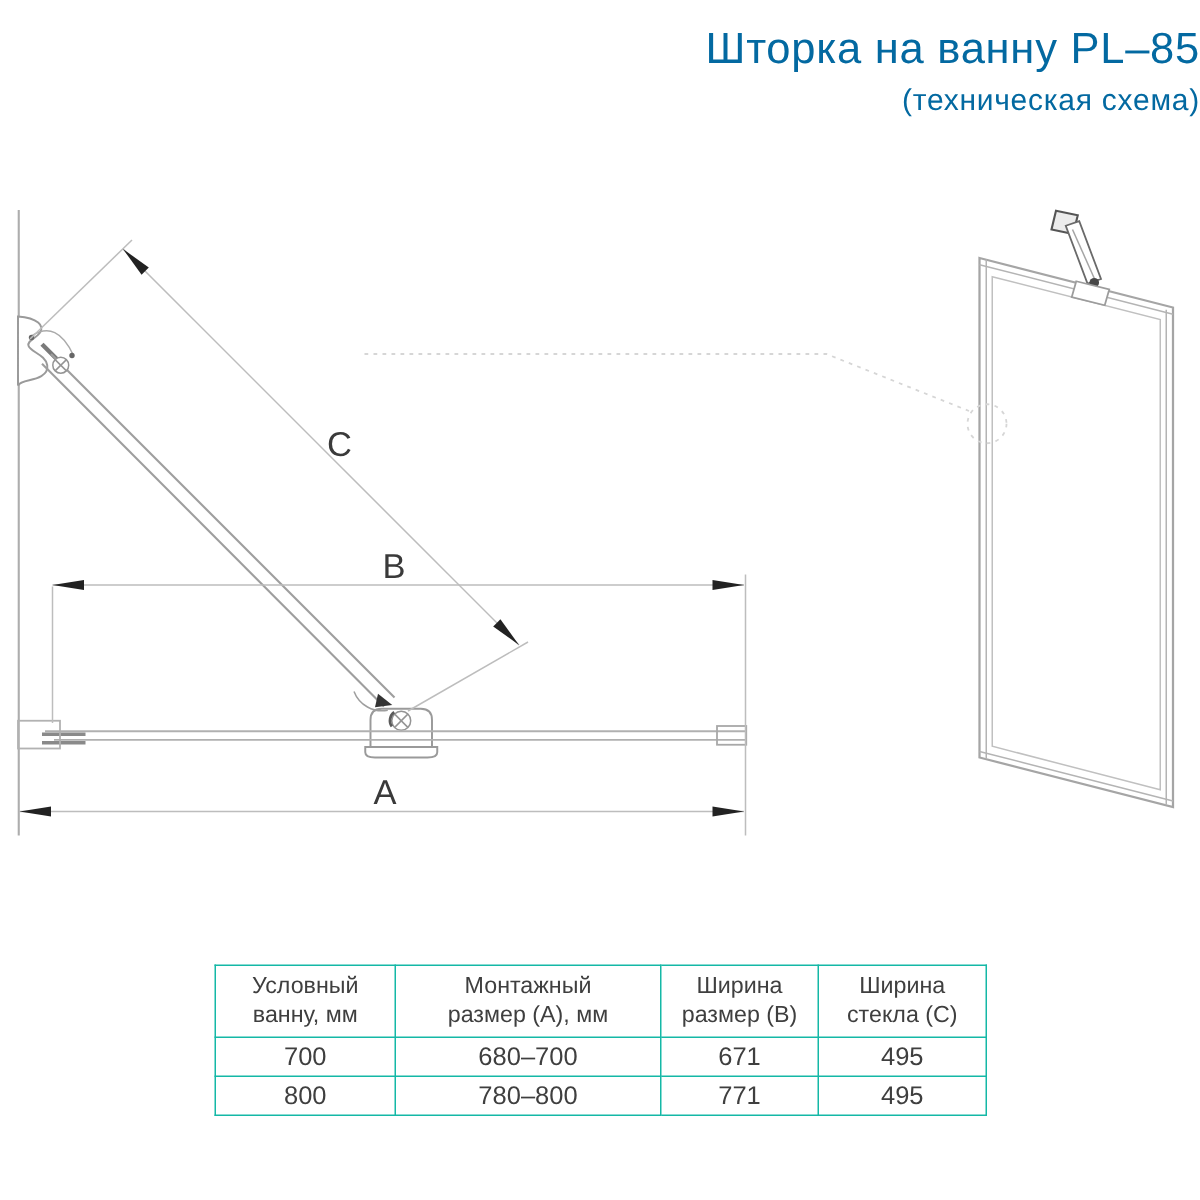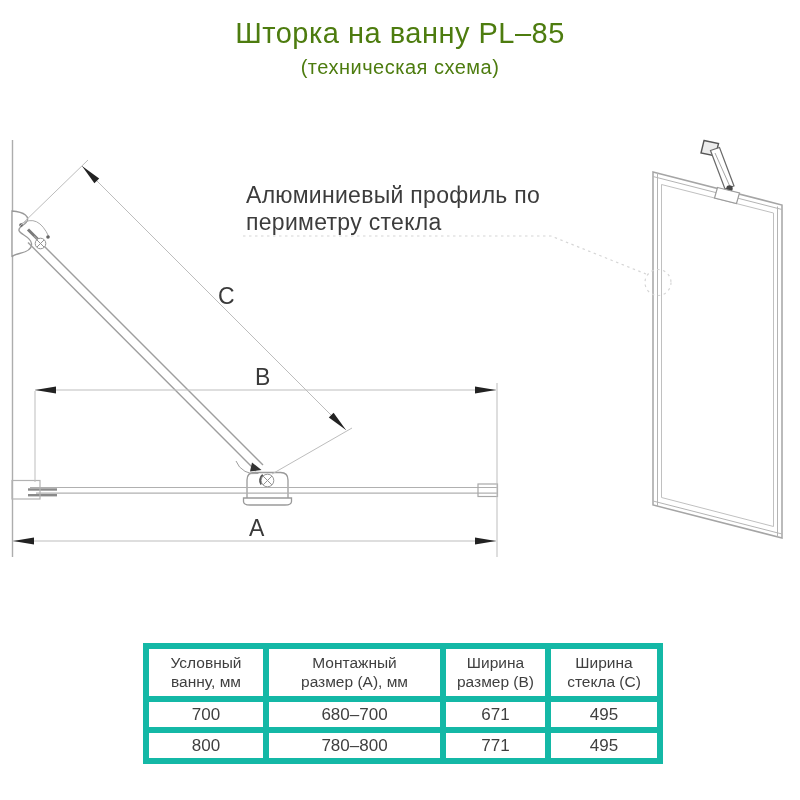--- a/index.html
+++ b/index.html
@@ -1,34 +1,34 @@
 <!DOCTYPE html>
 <html><head>
 <meta charset="utf-8">
 <style>
   html,body{margin:0;padding:0;background:#ffffff;}
   body{width:800px;height:800px;font-family:"Liberation Sans","DejaVu Sans",sans-serif;}
   .stage{position:relative;width:800px;height:800px;overflow:hidden;background:#ffffff;}
   svg{position:absolute;left:0;top:0;}
 
-  .title{position:absolute;top:16px;left:0;width:800px;text-align:center;color:#4d7c0f;}
+  .title{position:absolute;top:16px;left:0;width:800px;text-align:right;color:#0369a1;}
   .title .t1{font-size:29px;line-height:34px;letter-spacing:0.5px;}
   .title .t2{font-size:20px;line-height:34px;letter-spacing:0.5px;}
 
   .annotation{position:absolute;left:246px;top:182px;width:330px;color:#3c3c3c;
               font-size:23px;line-height:27px;letter-spacing:0.3px;}
 
   .dim-label{position:absolute;font-size:23px;color:#3a3a3a;letter-spacing:0.5px;}
   #label-c{left:218px;top:283px;}
   #label-b{left:255px;top:364px;}
   #label-a{left:249px;top:515px;}
 
   table.spec{position:absolute;left:143px;top:643px;width:514px;border-collapse:collapse;
              table-layout:fixed;color:#3f3f3f;}
-  table.spec th,table.spec td{border:6px solid #14b8a6;text-align:center;vertical-align:middle;
+  table.spec th,table.spec td{border:1px solid #14b8a6;text-align:center;vertical-align:middle;
              font-weight:400;background:#ffffff;}
   table.spec th{font-size:15.5px;line-height:18.5px;height:45px;padding:1px 0;}
   table.spec td{font-size:17px;height:25px;padding:0;}
 </style>
 </head>
 <body>
 
 <div class="stage">
 
   <svg width="800" height="800" viewBox="0 0 800 800">
@@ -118,24 +118,20 @@
       <polyline points="243,236 551,236 646,274" fill="none" stroke="#d6d6d6" stroke-width="1.2" stroke-dasharray="2.5,3.5"></polyline>
       <circle cx="658" cy="282.5" r="13" fill="none" stroke="#d6d6d6" stroke-width="1.2" stroke-dasharray="2.5,3.5"></circle>
     </g>
   </svg>
 
   <div class="title">
     <div class="t1">Шторка на ванну PL–85</div>
     <div class="t2">(техническая схема)</div>
   </div>
 
-  <div class="annotation">
-    <div>Алюминиевый профиль по</div>
-    <div>периметру стекла</div>
-  </div>
 
   <span class="dim-label" id="label-c">C</span>
   <span class="dim-label" id="label-b">B</span>
   <span class="dim-label" id="label-a">A</span>
 
   <table class="spec">
     <colgroup>
       <col style="width:120px">
         <col style="width:177px">
         <col style="width:105px">

